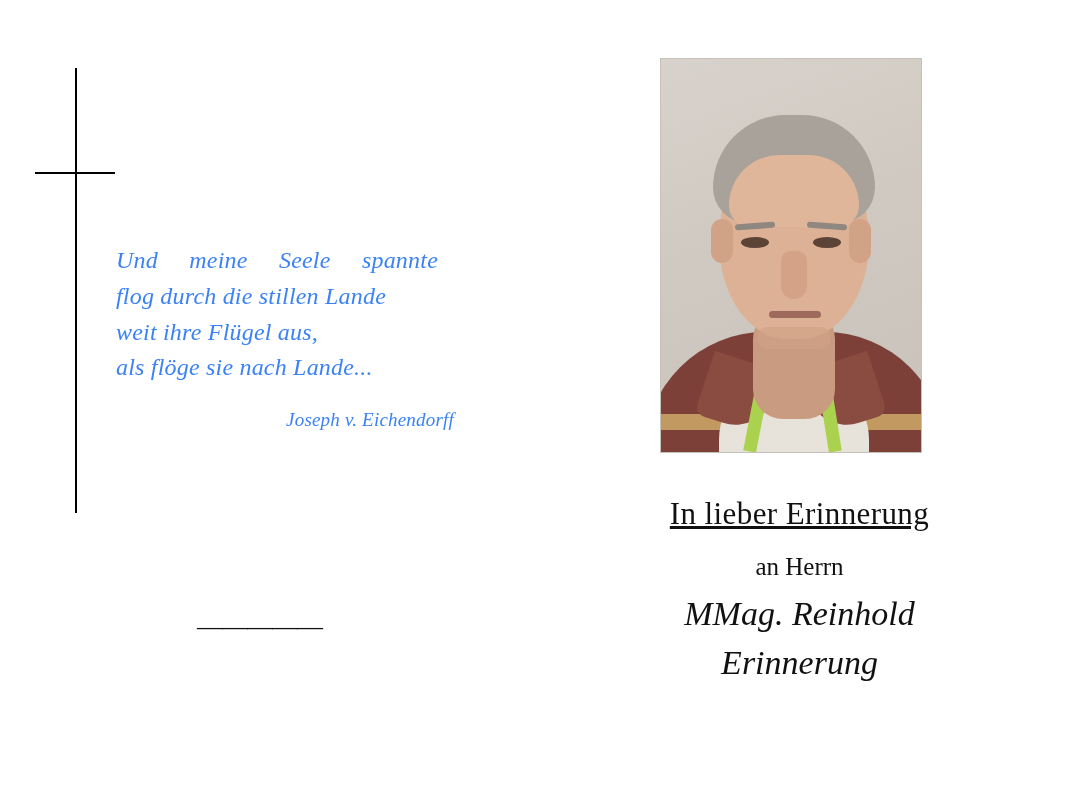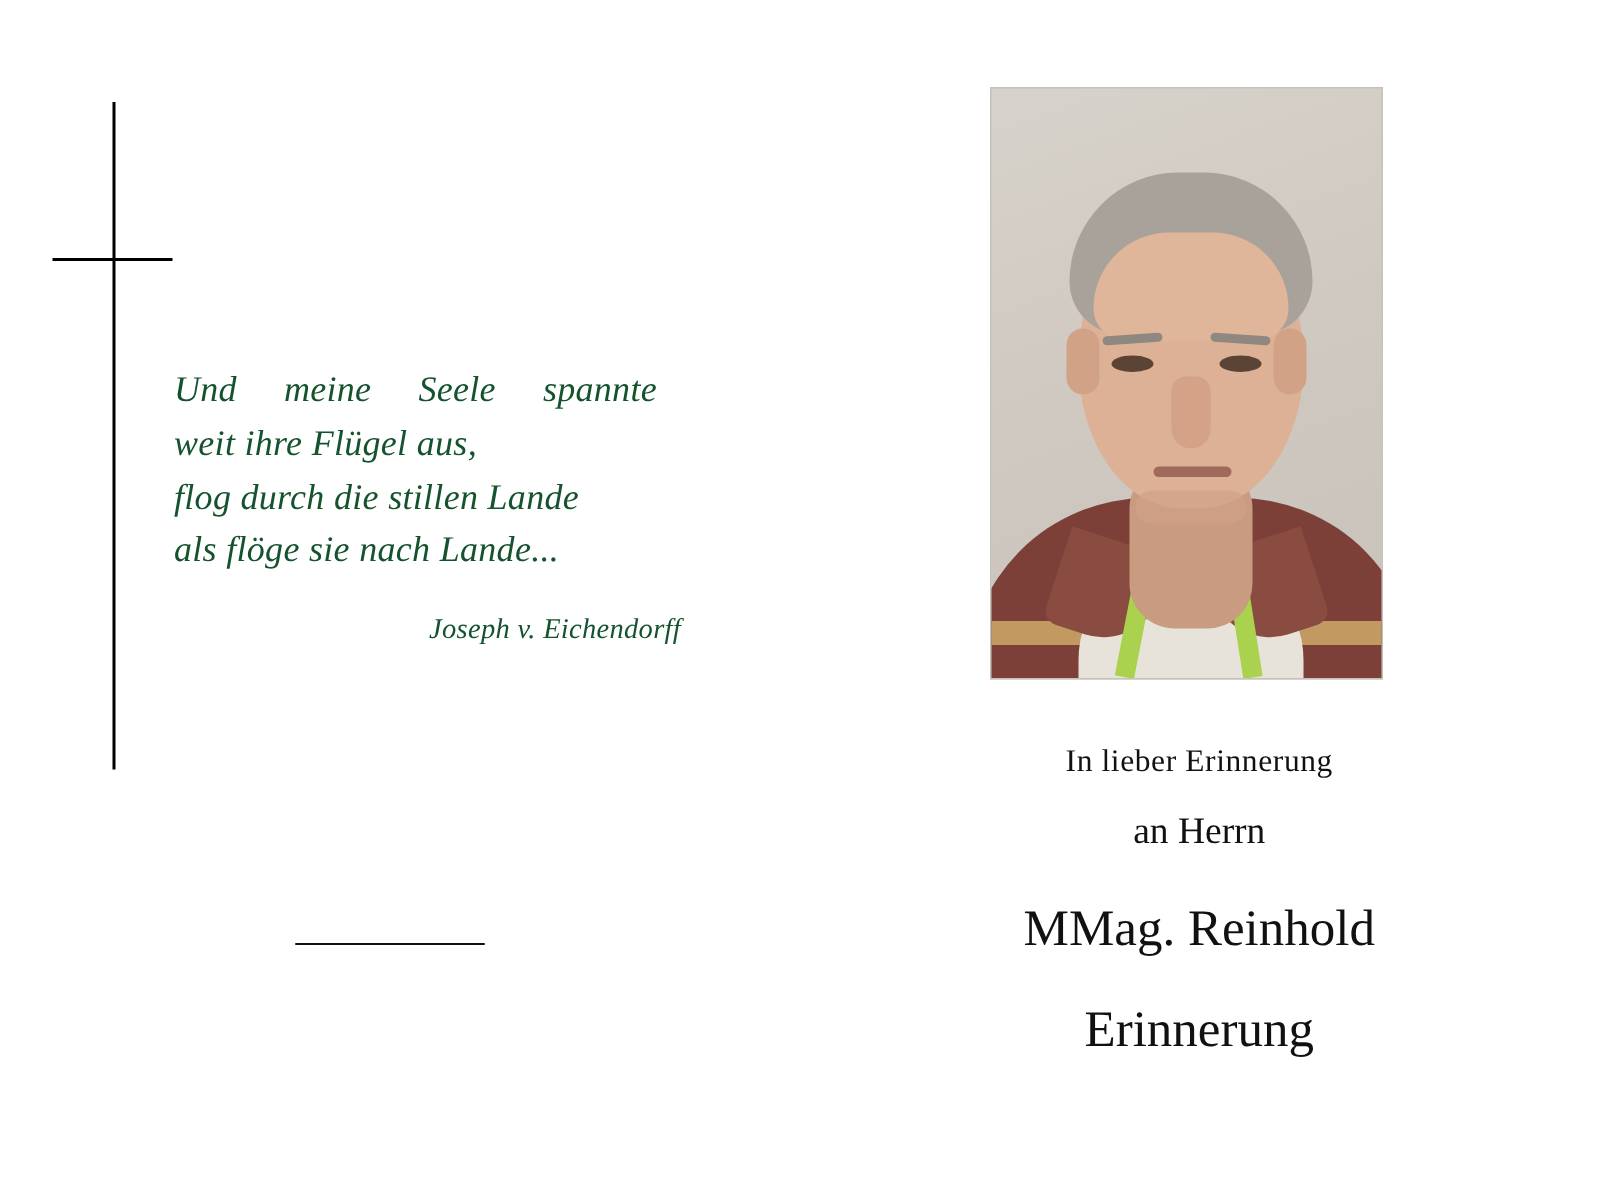--- a/index.html
+++ b/index.html
@@ -53,21 +53,21 @@
   
   .poem {
     position: absolute;
     left: 116px;
     top: 243px;
     width: 340px;
     font-style: italic;
     font-size: 24px;
     line-height: 1.49;
     letter-spacing: 0.2px;
-    color: #14532d;
+    color: #3b82f6;
   }
   .poem .line-1 {
     text-align: justify;
     text-align-last: justify;
     width: 322px;
   }
   .poem .line {
     white-space: nowrap;
   }
   .poem-author {
@@ -260,54 +260,56 @@
   
   .memorial {
     position: absolute;
     left: 0;
     top: 495px;
     width: 533px;
     text-align: center;
     color: #111;
   }
   .mem-line1 {
-    font-size: 21px;
+    font-size: 31px;
     line-height: 1.2;
     letter-spacing: .4px;
+    text-decoration: underline;
   }
   .mem-line2 {
     font-size: 25px;
     line-height: 1.5;
     margin-top: 16px;
   }
   .mem-name {
     font-size: 34px;
+    font-style: italic;
     line-height: 1.28;
-    margin-top: 24px;
+    margin-top: 6px;
   }
   .mem-dates {
     font-size: 26px;
     margin-top: 14px;
     letter-spacing: .3px;
   }
 </style>
 </head>
 <body>
 
 <div class="left-panel">
 
   <div class="cross">
     <div class="vbar"></div>
     <div class="hbar"></div>
   </div>
 
   <div class="poem">
     <div class="line-1">Und meine Seele spannte</div>
+    <div class="line">flog durch die stillen Lande</div>
     <div class="line">weit ihre Flügel aus,</div>
-    <div class="line">flog durch die stillen Lande</div>
     <div class="line">als flöge sie nach Lande...</div>
     <div class="poem-author">Joseph v. Eichendorff</div>
   </div>
 
   <div class="dash-sep">—————</div>
 </div>
 
 <div class="right-panel">
 
   <div class="portrait-frame">

